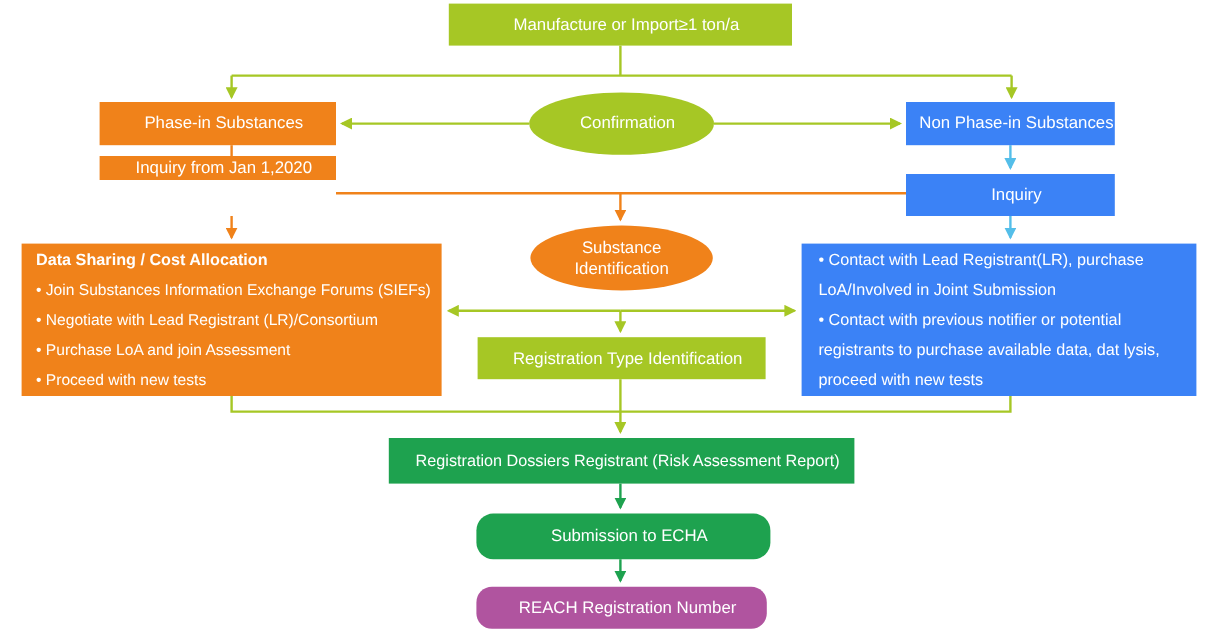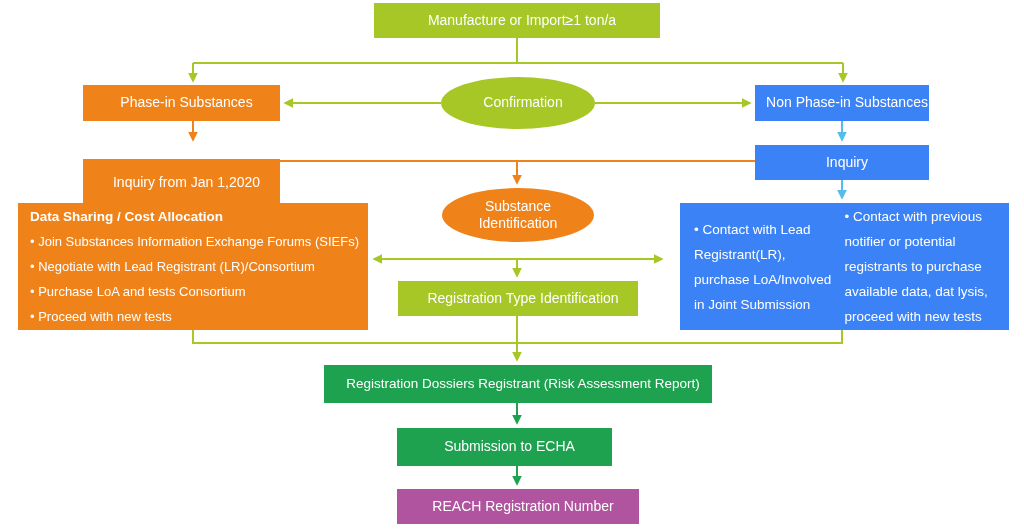--- a/index.html
+++ b/index.html
@@ -17,43 +17,42 @@
   .bg-yg{background:#a6c725;}
   .bg-or{background:#f0821a;}
   .bg-bl{background:#3b82f6;}
   .bg-dg{background:#1ea24f;}
   .bg-pu{background:#b0549f;}
   
   .n-top{left:374px;top:3px;width:286px;height:35px;}
   .n-phasein{left:83px;top:85px;width:197px;height:36px;}
   .n-confirm{left:441px;top:77px;width:154px;height:52px;}
   .n-nonphasein{left:755px;top:85px;width:174px;height:36px;}
-  .n-inq-l{left:83px;top:159px;width:197px;height:47px;}
+  .n-inq-l{left:83px;top:130px;width:197px;height:20px;}
   .n-inq-r{left:755px;top:145px;width:174px;height:35px;}
   .n-substance{left:442px;top:188px;width:152px;height:54px;padding:0 22px;}
   
   .n-datashare{
     left:18px;top:203px;width:350px;height:127px;
     flex-direction:column;align-items:flex-start;justify-content:center;
     text-align:right;padding:0 8px 0 12px;font-size:13px;line-height:25px;
   }
   .n-datashare .title{font-weight:bold;font-size:13.5px;}
   .n-regtype{left:398px;top:281px;width:240px;height:35px;}
   .n-contact{
     left:668px;top:203px;width:329px;height:127px;
     align-items:center;justify-content:center;
     text-align:left;padding:0 14px;font-size:13.5px;line-height:25px;
-    flex-direction:row;
-    margin-left:12px;
+    flex-direction:column;
   }
   .n-contact .bullets{width:100%;}
   
   .n-dossiers{left:324px;top:365px;width:388px;height:38px;font-size:13.5px;}
-  .n-submission{left:397px;top:428px;width:215px;height:38px;}
-  .n-reach{left:397px;top:489px;width:242px;height:35px;}
+  .n-submission{left:397px;top:428px;width:245px;height:38px;border-radius:14px;}
+  .n-reach{left:397px;top:489px;width:242px;height:35px;border-radius:13px;}
 </style>
 </head>
 <body>
 
 <div class="stage">
 
   <svg class="wires" width="1024" height="532" viewBox="0 0 1024 532">
     <defs>
       <marker id="arrow-yg" viewBox="0 0 6 6" refX="5" refY="3" markerWidth="5" markerHeight="5" orient="auto">
         <path d="M0 0 L6 3 L0 6 Z" fill="#a6c725"></path>
@@ -112,21 +111,21 @@
   <div class="node bg-or n-inq-l">Inquiry from Jan 1,2020</div>
 
   <div class="node bg-bl n-inq-r">Inquiry</div>
 
   <div class="node bg-or ellipse n-substance">Substance Identification</div>
 
   <div class="node bg-or n-datashare">
     <div class="title">Data Sharing / Cost Allocation</div>
     <div>• Join Substances Information Exchange Forums (SIEFs)</div>
     <div>• Negotiate with Lead Registrant (LR)/Consortium</div>
-    <div>• Purchase LoA and tests Consortium</div>
+    <div>• Purchase LoA and join Assessment</div>
     <div>• Proceed with new tests</div>
   </div>
 
   <div class="node bg-yg n-regtype">Registration Type Identification</div>
 
   <div class="node bg-bl n-contact">
     <div class="bullets">• Contact with Lead Registrant(LR), purchase LoA/Involved in Joint Submission</div>
     <div class="bullets">• Contact with previous notifier or potential registrants to purchase available data, dat lysis, proceed with new tests</div>
   </div>
 

